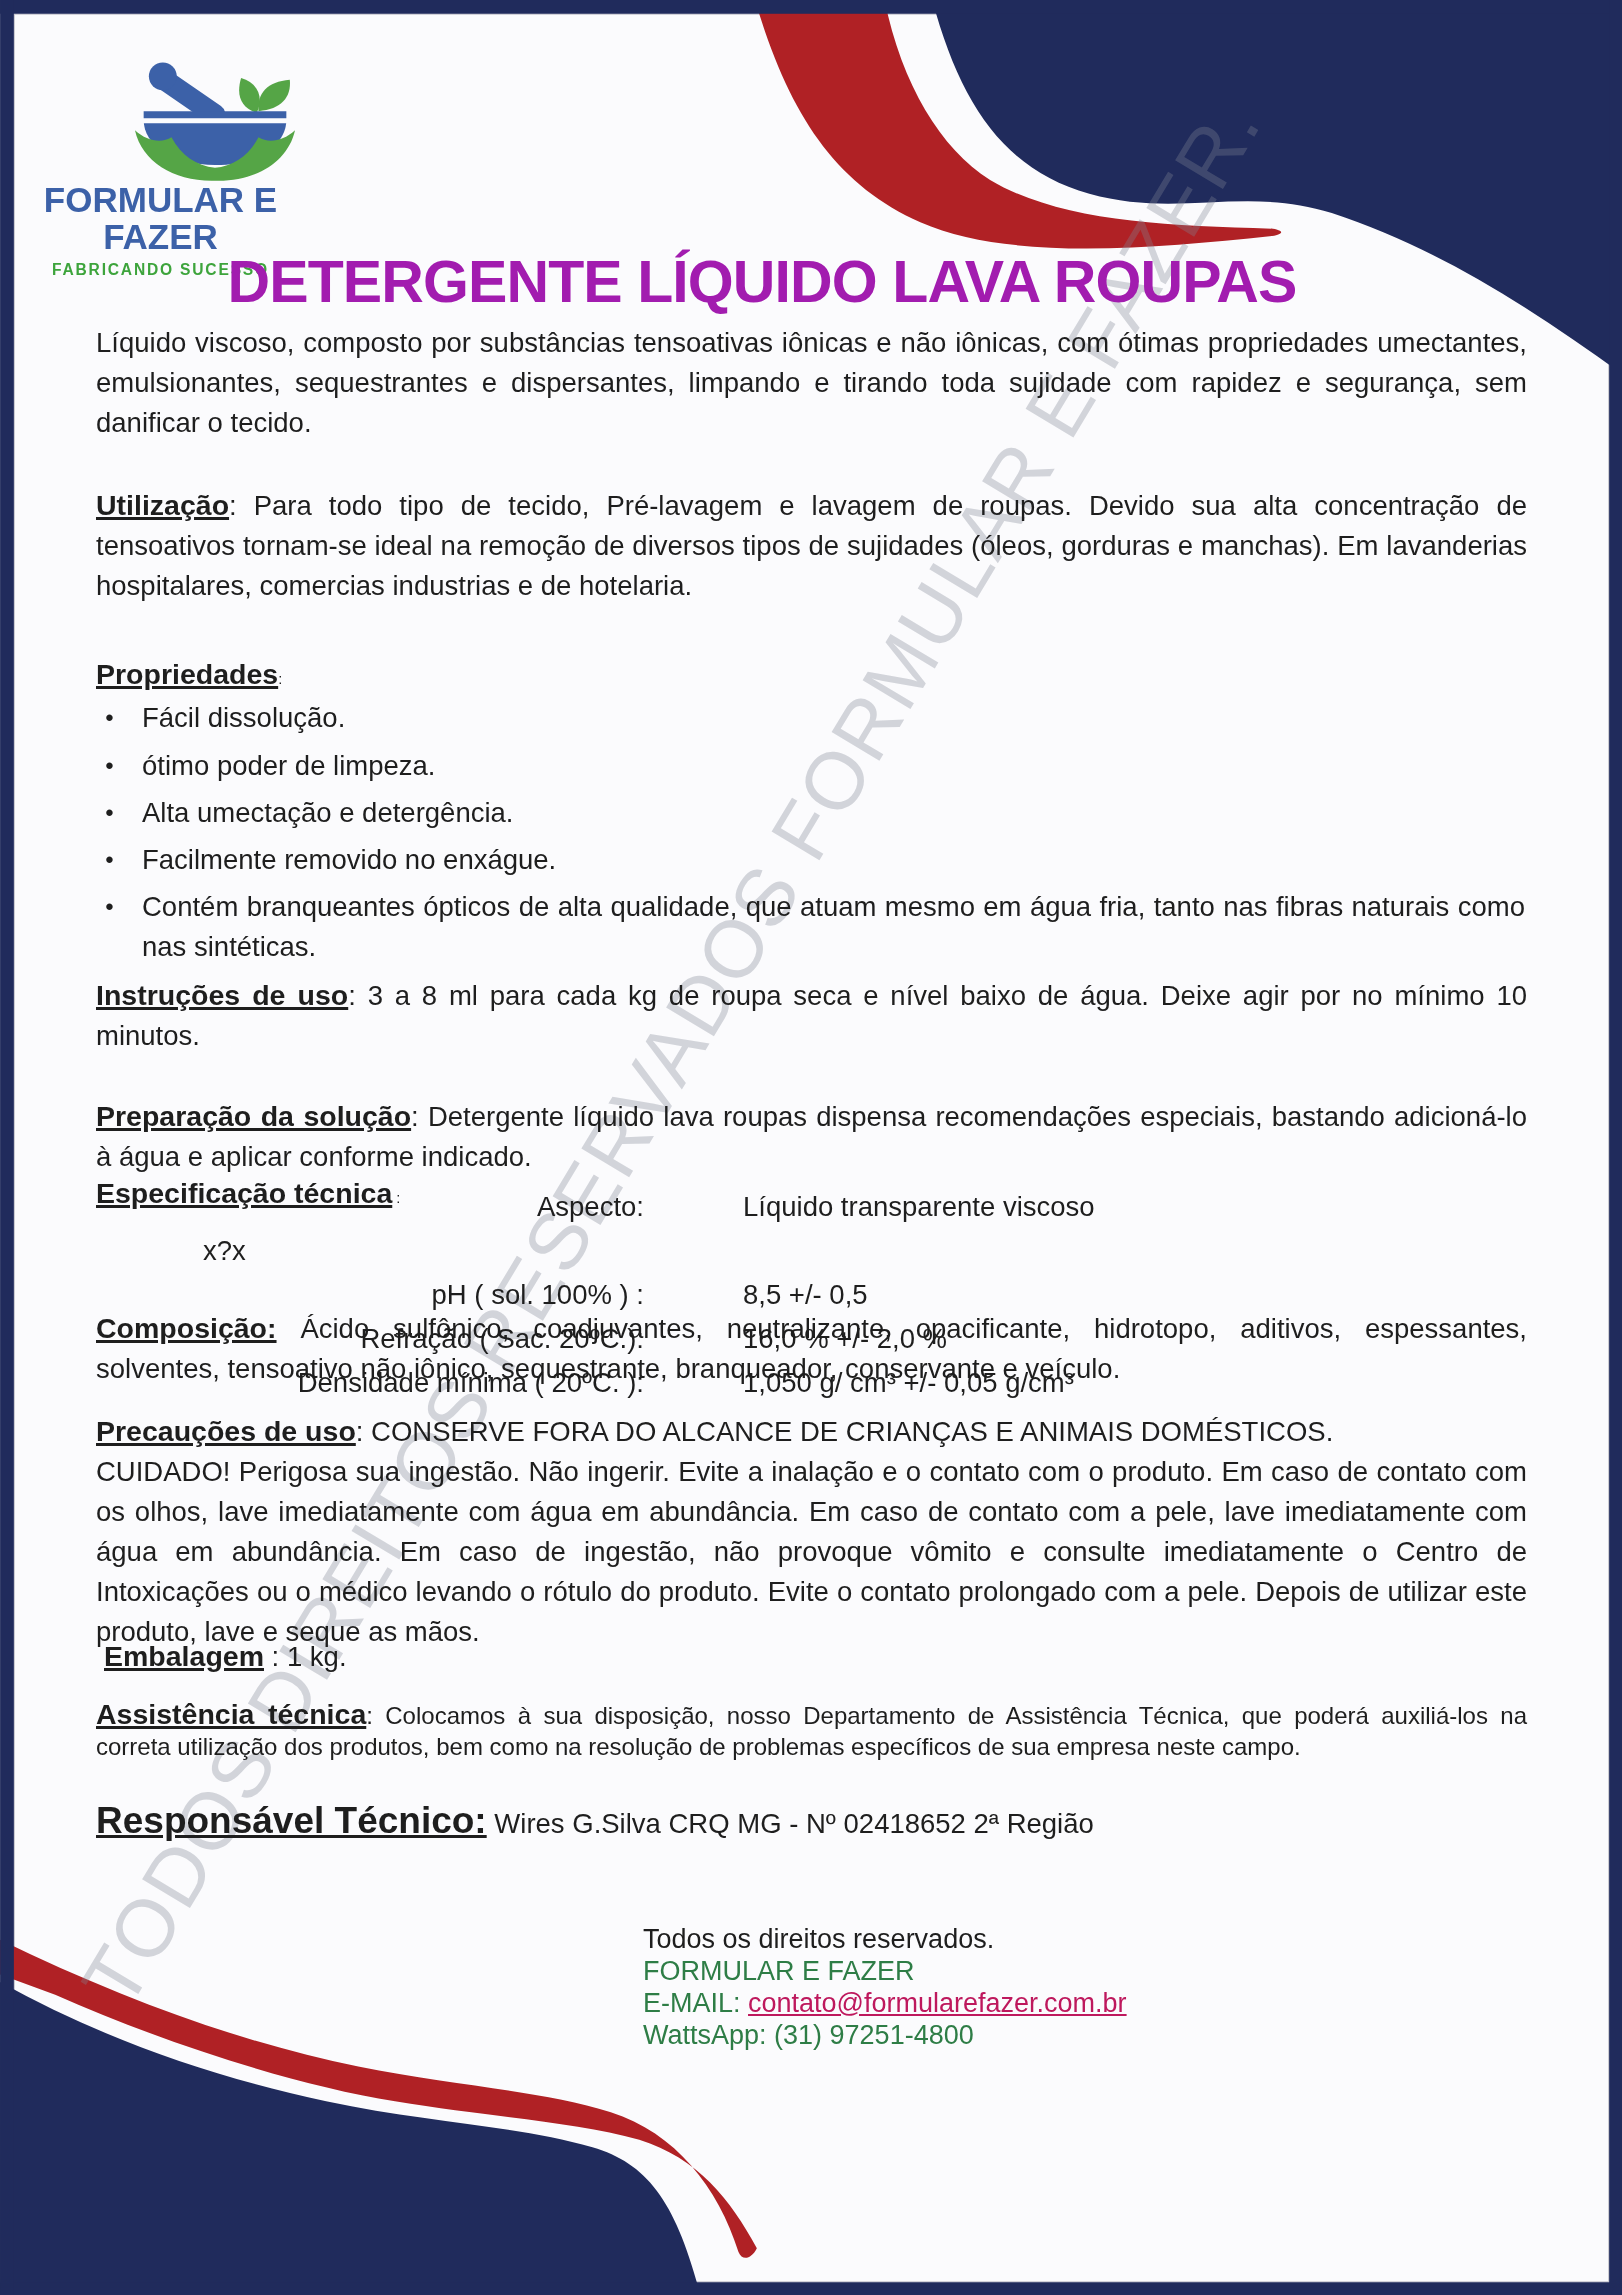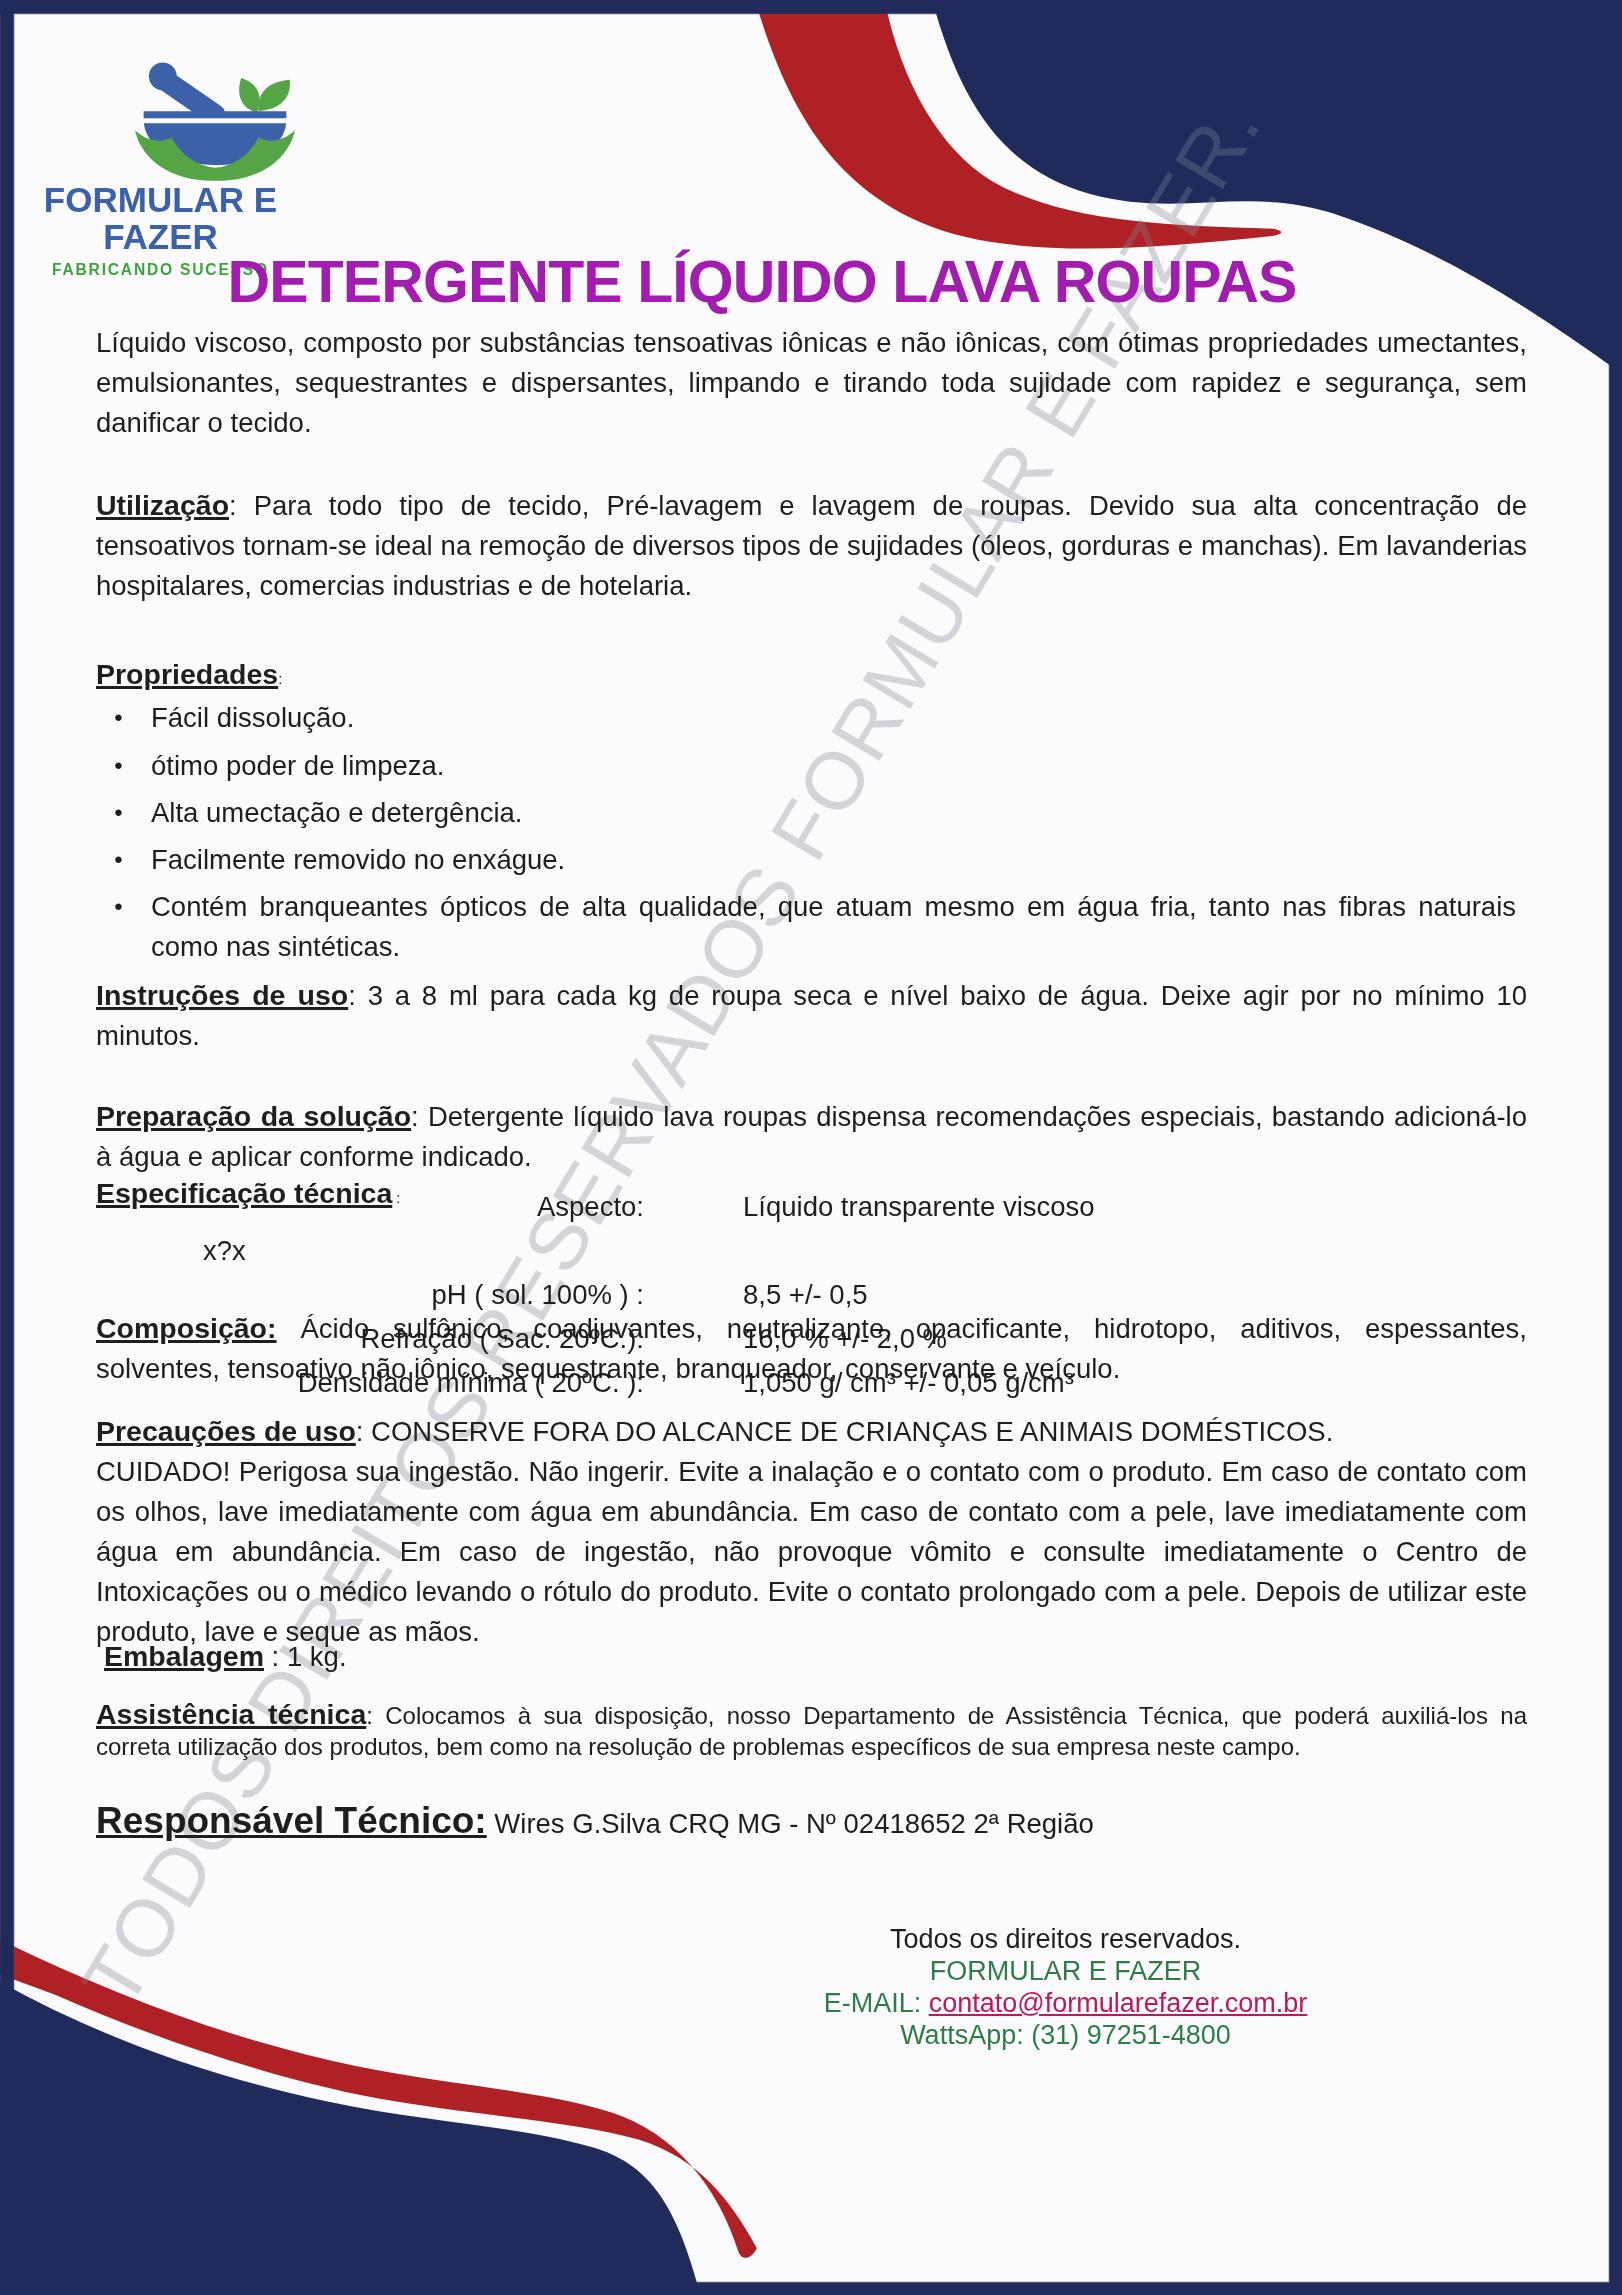--- a/index.html
+++ b/index.html
@@ -29,38 +29,38 @@
   
   .doc-title{
     position:absolute;left:55px;top:248px;width:1414px;
     text-align:center;font-size:59px;font-weight:700;color:#a21caf;
     letter-spacing:-0.9px;white-space:nowrap;
   }
   .sec{position:absolute;left:96px;width:1431px;}
   .body-text{font-size:27.5px;line-height:40px;text-align:justify;}
   .h{font-weight:700;text-decoration:underline;text-decoration-thickness:2.8px;font-size:28.5px;}
   .h-lg{font-size:37px;}
-  .bullets{margin:11px;padding:0;list-style:none;}
+  .bullets{margin:2px;padding:0;list-style:none;}
   .bullets li{
     position:relative;padding-left:44px;margin-bottom:7.3px;
     font-size:27.5px;line-height:40px;text-align:justify;
   }
   .bullets li::before{content:"\2022";position:absolute;left:7.3px;top:0;font-size:24px;}
   
   .spec-head{position:absolute;left:0;top:0;}
   .spec-rows{margin:8px;}
   .spec-row{display:flex;height:44px;align-items:baseline;font-size:27.5px;line-height:44px;}
   .spec-label{width:540px;text-align:right;}
   .spec-value{margin-left:99px;text-align:left;}
   
   .small-just{font-size:24px;line-height:31px;text-align:justify;}
   
   .footer{
     position:absolute;left:643px;top:1923px;width:845px;
-    text-align:center;font-size:27px;line-height:32px;z-index:3;
+    text-align:left;font-size:27px;line-height:32px;z-index:3;
   }
   .green{color:#2e7d46;}
   .email-link{color:#be185d;text-decoration:underline;cursor:pointer;}
 </style>
 </head>
 <body>
 
 <div class="page">
 
   <svg class="deco" viewBox="0 0 1767 2500" width="1623" height="2296" aria-hidden="true">

